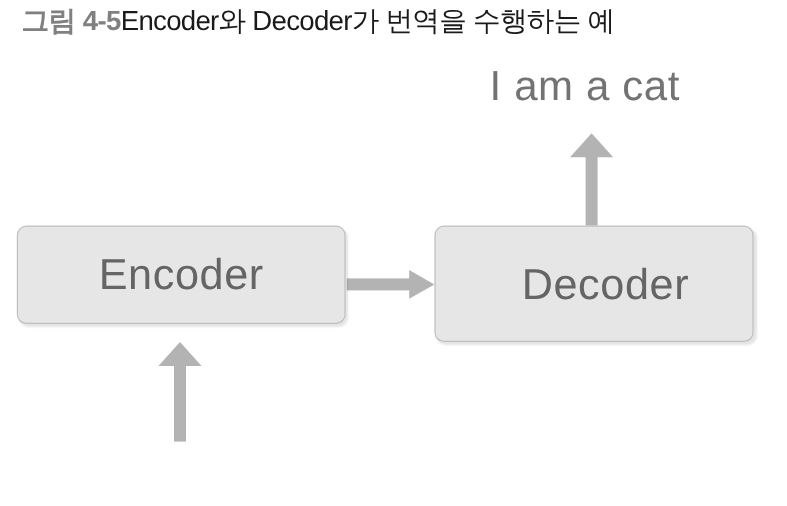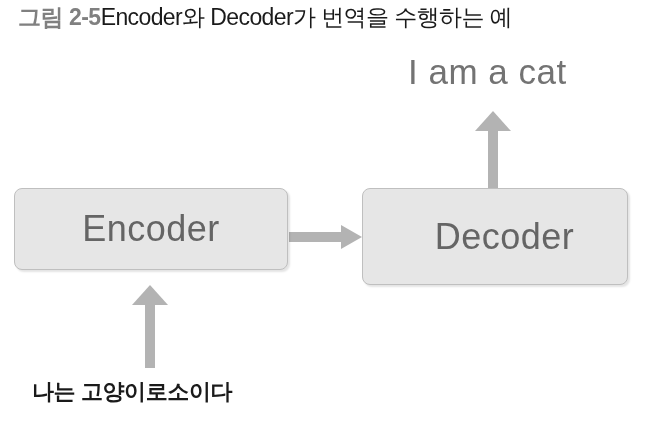--- a/index.html
+++ b/index.html
@@ -111,21 +111,21 @@
     top: 0;
     width: 656px;
     height: 422px;
     pointer-events: none;
   }
 </style>
 </head>
 <body>
 
 <div id="figure-caption">
-  <span class="caption-number">그림 2-5</span><span class="caption-title">Encoder와 Decoder가 번역을 수행하는 예</span>
+  <span class="caption-number">그림 4-5</span><span class="caption-title">Encoder와 Decoder가 번역을 수행하는 예</span>
 </div>
 
 <div id="diagram-canvas">
 
   <svg id="arrow-layer" viewBox="0 0 656 422" width="656" height="422">
 
     <g>
       <rect x="145" y="302" width="10" height="66" fill="#b3b3b3"></rect>
       <polygon points="150,285 132,305 168,305" fill="#b3b3b3"></polygon>
     </g>
@@ -144,15 +144,14 @@
   <div class="node-box" id="encoder-box">
     <span class="node-label">Encoder</span>
   </div>
 
   <div class="node-box" id="decoder-box">
     <span class="node-label">Decoder</span>
   </div>
 
   <div class="free-text" id="output-sentence">I am a cat</div>
 
-  <div class="free-text" id="input-sentence">나는 고양이로소이다</div>
 
 </div>
 
 </body></html>

